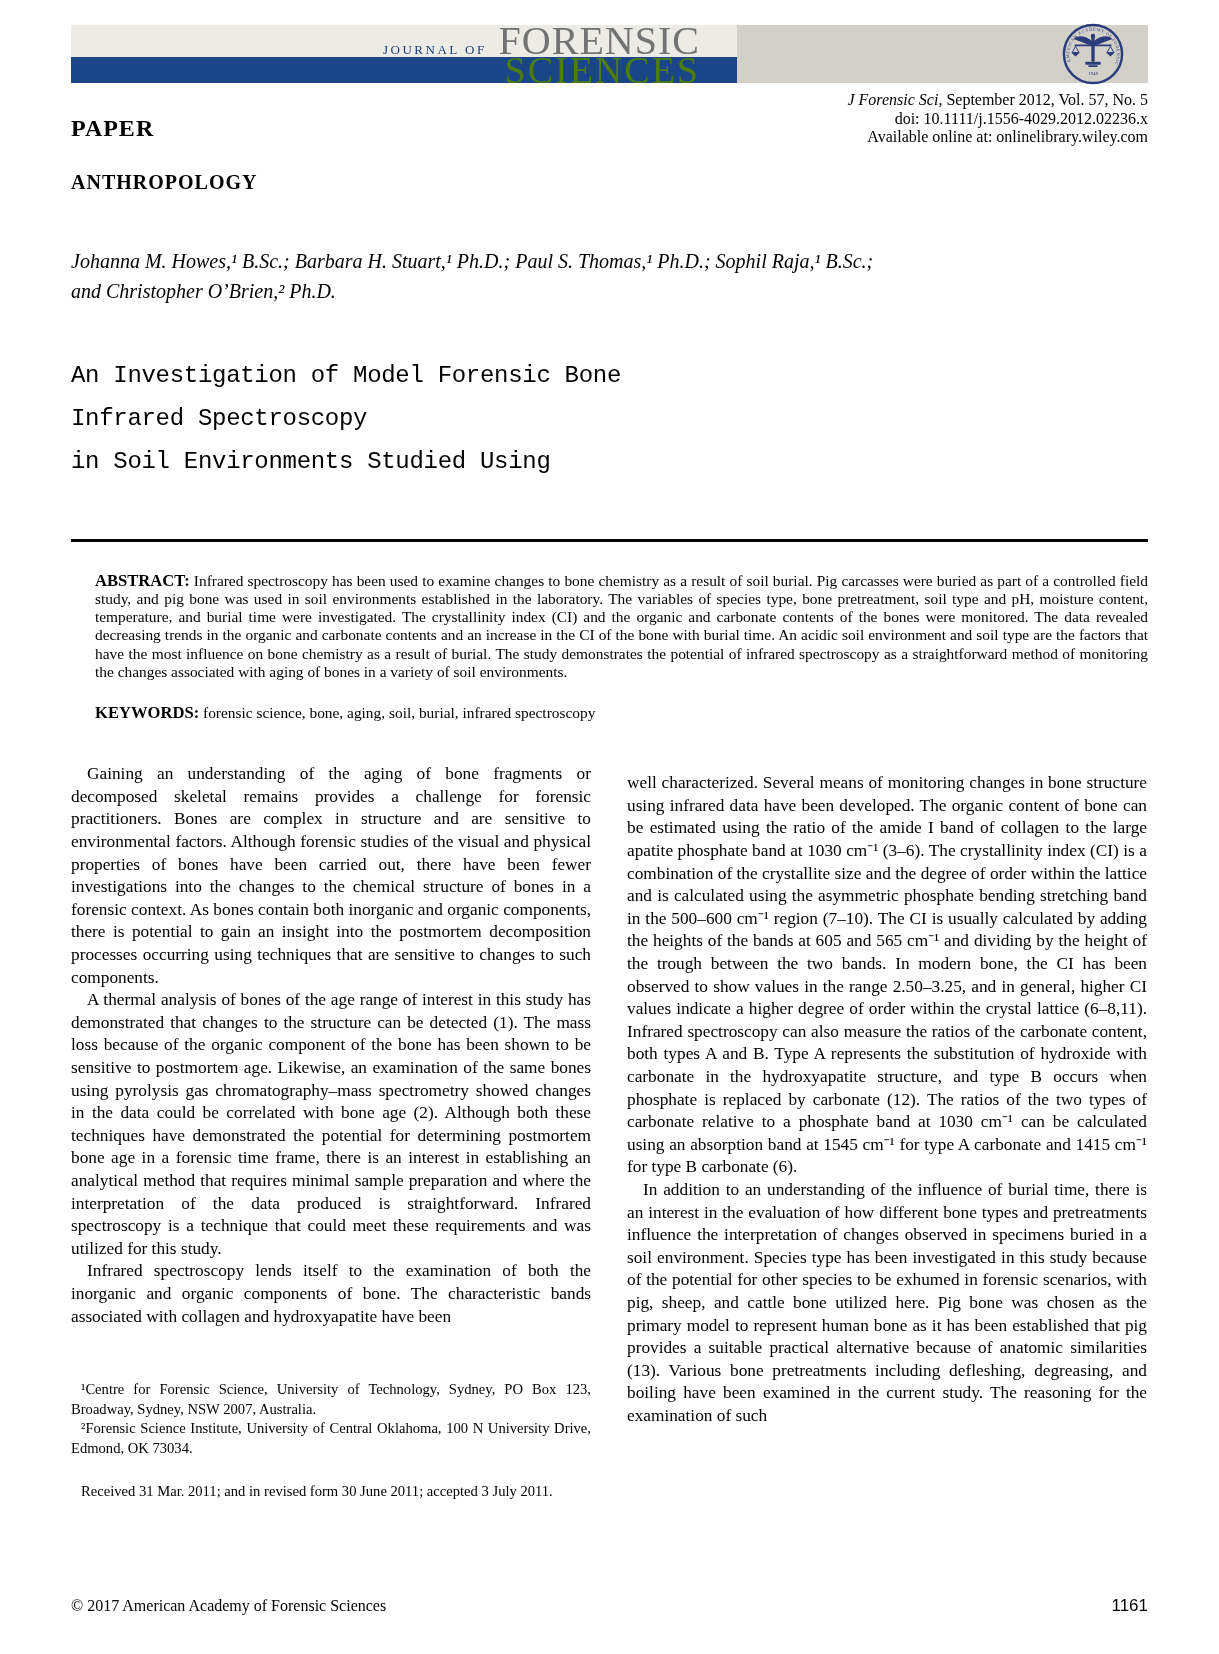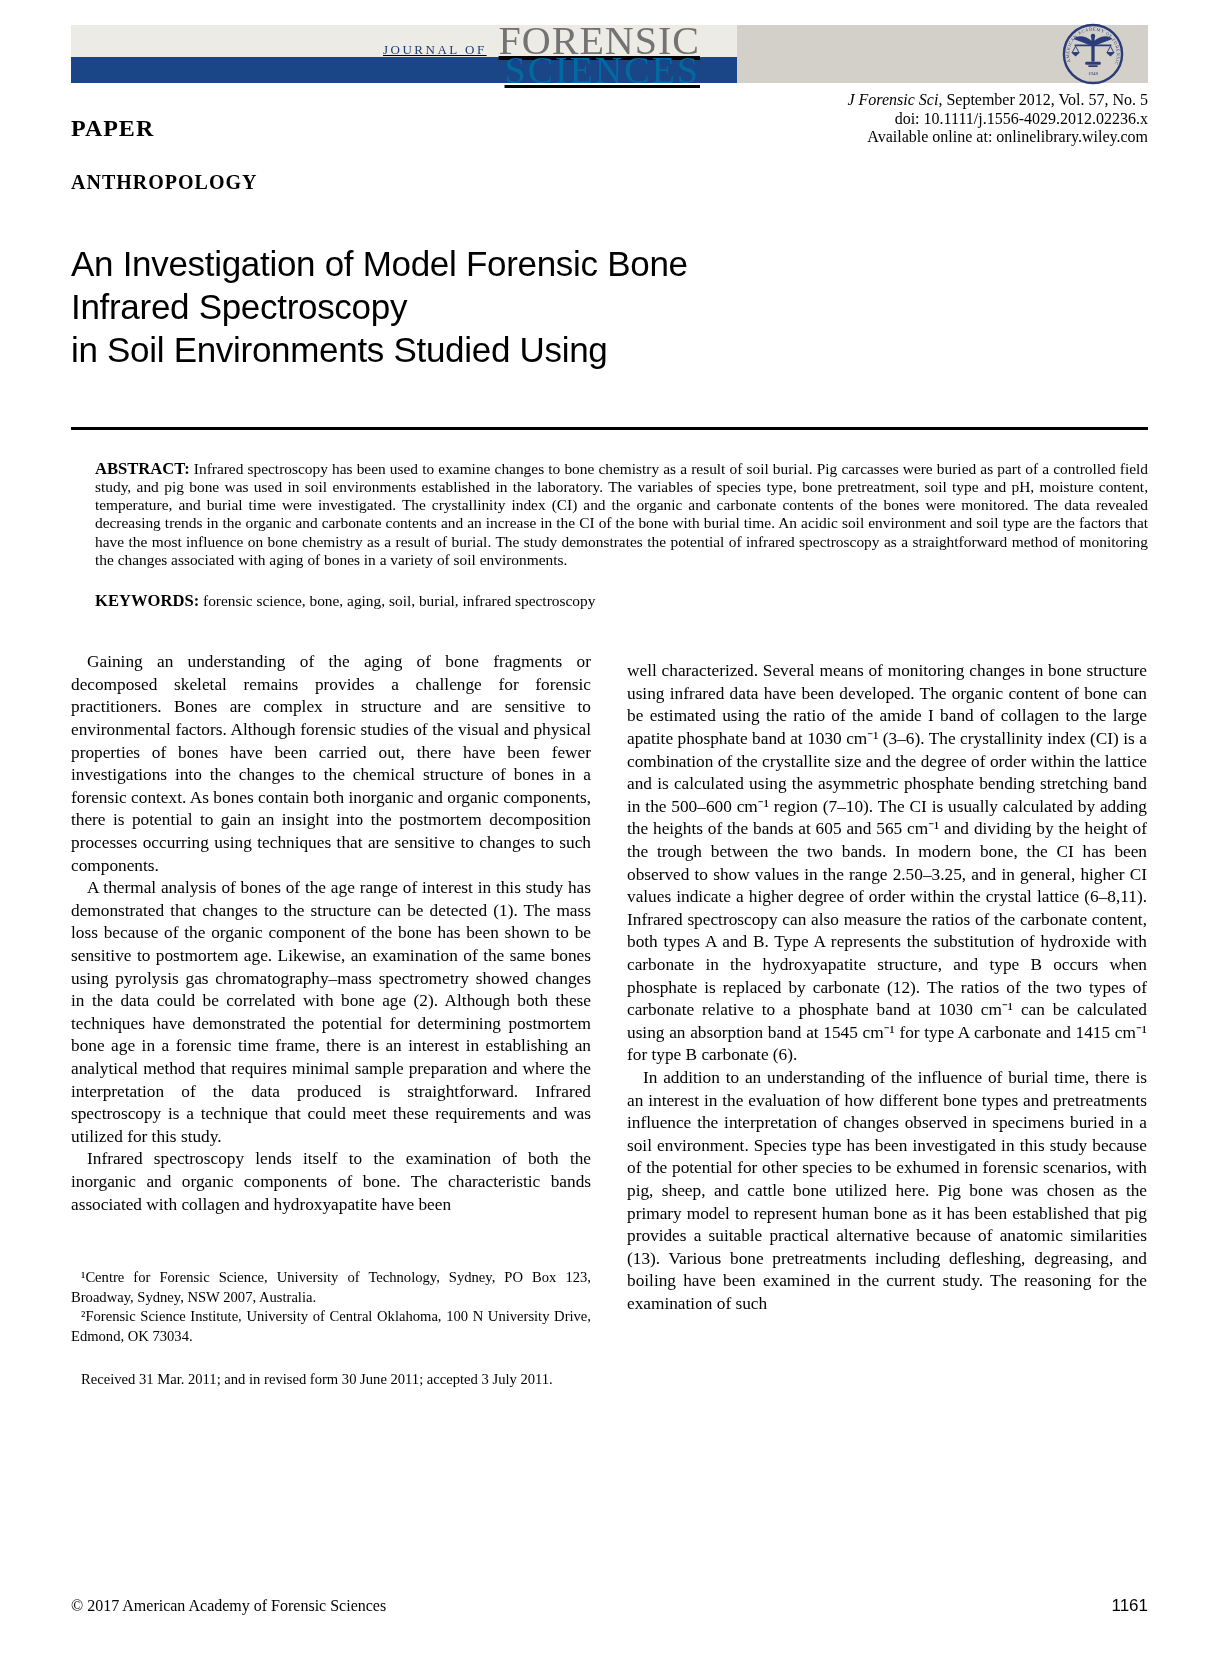--- a/index.html
+++ b/index.html
@@ -12,39 +12,39 @@
     box-sizing:border-box;
     padding:25px 71px 0 71px;
     overflow:hidden;
   }
 
   
   .banner { display:flex; height:58px; }
   .banner-left { flex:1; position:relative; }
   .strip-top { height:32px; background:#ecebe6; }
   .strip-bottom { height:26px; background:#1a4586; }
-  .masthead-text { position:absolute; right:37px; top:0; text-align:right;text-decoration:underline; }
+  .masthead-text { position:absolute; right:37px; top:0; text-align:right; }
   .mast-line1 { display:flex; align-items:baseline; justify-content:flex-end; gap:12px; height:32px; }
   .journal-of { font-size:13px; letter-spacing:2.5px; color:#1c3c74; white-space:nowrap; }
   .forensic { font-size:40px; line-height:32px; color:#737373; letter-spacing:1px; white-space:nowrap; }
-  .sciences { font-size:38px; line-height:26px; color:#0369a1; letter-spacing:2px; white-space:nowrap; }
+  .sciences { font-size:38px; line-height:26px; color:#4d7c0f; letter-spacing:2px; white-space:nowrap; }
   .banner-right { width:411px; background:#d3d0ca; position:relative; }
   .seal { position:absolute; right:24px; top:50%; transform:translateY(-50%); width:62px; height:62px; }
 
   
   .header-row { display:flex; justify-content:space-between; margin-top:8px; }
   .paper-label { font-weight:bold; font-size:24px; letter-spacing:1px; margin-top:24px; }
   .citation { text-align:right; font-size:16px; line-height:18.5px; }
   .it { font-style:italic; }
 
   .category { font-weight:bold; font-size:20px; letter-spacing:1px; margin-top:24px; }
 
   .authors { margin-top:52px; font-style:italic; font-size:20px; line-height:30px; }
 
-  .title { margin-top:48px; font-family:Liberation Sans, sans-serif; font-size:35px; line-height:43px; letter-spacing:-0.3px; font-weight:normal; }
+  .title { margin-top:48px; font-family:Liberation Mono, monospace; font-size:24px; line-height:43px; letter-spacing:-0.3px; font-weight:normal; }
 
   .rule { margin-top:56px; border-top:3px solid #000; height:0; }
 
   
   .abstract { margin:30px 0 0 24px; font-size:15.4px; line-height:18.3px; text-align:justify; }
   .abs-label, .kw-label { font-weight:bold; font-size:16.6px; }
   .keywords { margin:22px 0 0 24px; font-size:15.4px; }
 
   
   .columns { display:flex; gap:36px; margin-top:40px; }
@@ -109,20 +109,24 @@
     <div class="paper-label">PAPER</div>
     <div class="citation">
       <div><span class="it">J Forensic Sci</span><span>, September 2012, Vol. 57, No. 5</span></div>
       <div>doi: 10.1111/j.1556-4029.2012.02236.x</div>
       <div>Available online at: onlinelibrary.wiley.com</div>
     </div>
   </div>
 
   <div class="category">ANTHROPOLOGY</div>
 
+  <div class="authors">
+    <div>Johanna M. Howes,¹ B.Sc.; Barbara H. Stuart,¹ Ph.D.; Paul S. Thomas,¹ Ph.D.; Sophil Raja,¹ B.Sc.;</div>
+    <div>and Christopher O’Brien,² Ph.D.</div>
+  </div>
 
   <div class="title">
     <div>An Investigation of Model Forensic Bone</div>
     <div>Infrared Spectroscopy</div>
     <div>in Soil Environments Studied Using</div>
   </div>
 
   <div class="rule"></div>
 
   <p class="abstract"><b class="abs-label">ABSTRACT:</b>&nbsp;<span>Infrared spectroscopy has been used to examine changes to bone chemistry as a result of soil burial. Pig carcasses were buried as part of a controlled field study, and pig bone was used in soil environments established in the laboratory. The variables of species type, bone pretreatment, soil type and pH, moisture content, temperature, and burial time were investigated. The crystallinity index (CI) and the organic and carbonate contents of the bones were monitored. The data revealed decreasing trends in the organic and carbonate contents and an increase in the CI of the bone with burial time. An acidic soil environment and soil type are the factors that have the most influence on bone chemistry as a result of burial. The study demonstrates the potential of infrared spectroscopy as a straightforward method of monitoring the changes associated with aging of bones in a variety of soil environments.</span></p>

